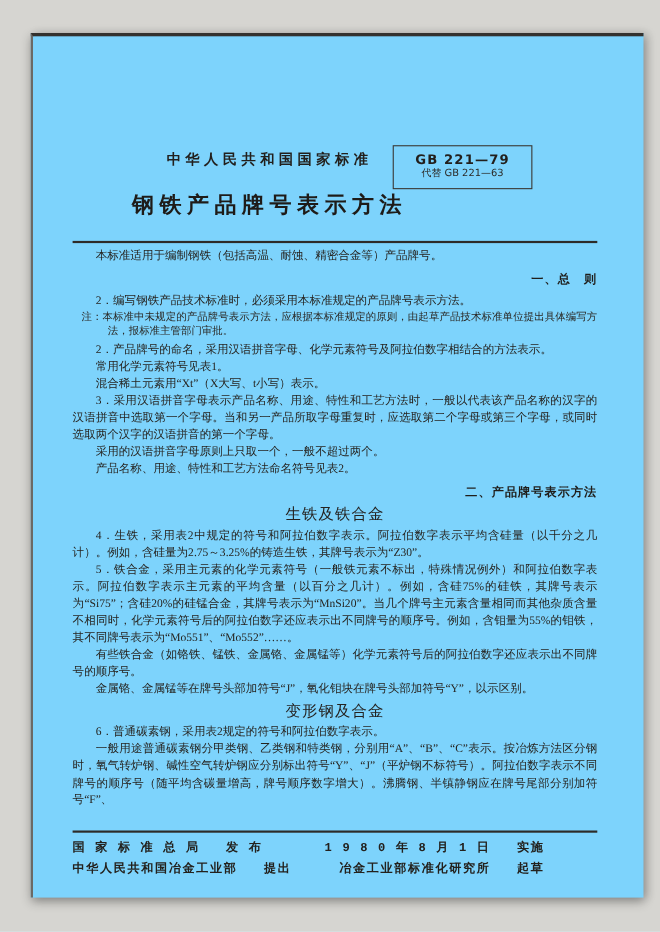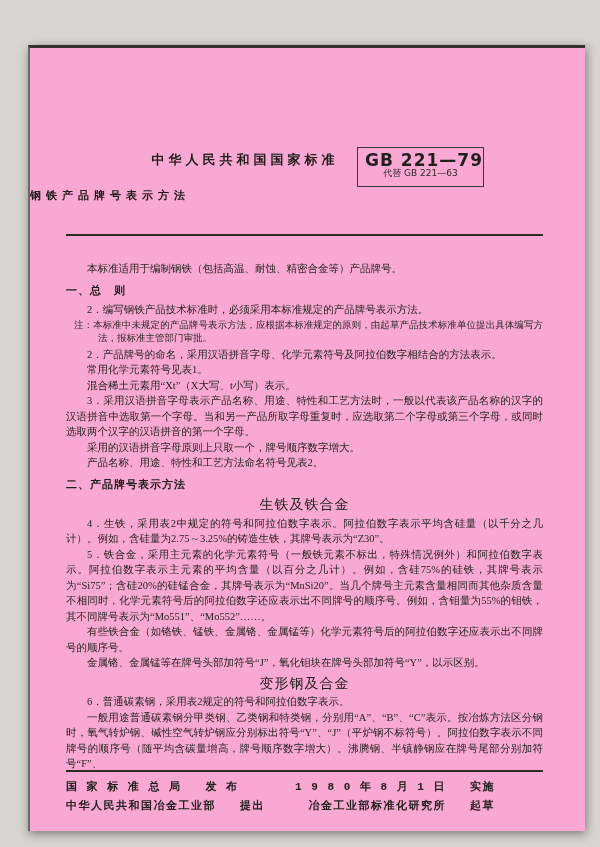--- a/index.html
+++ b/index.html
@@ -11,94 +11,93 @@
     background: #d6d5d1;
     overflow: hidden;
     font-family: "DejaVu Sans", sans-serif;
   }
   .paper {
     position: absolute;
     left: 28px;
     top: 30px;
     width: 557px;
     height: 786px;
-    background: #f9a8d4;
+    background: #7dd3fc;
     border-top: 3px solid #33312e;
     border-left: 2px solid #6b6965;
     box-shadow: 0 4px 9px rgba(0,0,0,0.30), 4px 0 8px rgba(0,0,0,0.14);
-    margin-top: 15px;
   }
   .org {
     position: absolute;
     left: 0; top: 103px;
     width: 430px;
     text-align: center;
     font-weight: bold;
     font-size: 13px;
     letter-spacing: 4px;
     color: #221f1c;
   }
   .doc-title {
     position: absolute;
     left: 0; top: 140px;
     width: 430px;
+    text-align: center;
     font-weight: bold;
-    font-size: 11px;
+    font-size: 20px;
     letter-spacing: 5px;
     color: #1e1b18;
   }
   .code-box {
     position: absolute;
     left: 327px; top: 99px;
     width: 127px; height: 40px;
     border: 1px solid #3a3834;
     text-align: center;
     padding-top: 5px;
   }
   .code-box .code {
     font-weight: bold;
-    font-size: 17px;
+    font-size: 12px;
     letter-spacing: 1px;
     color: #221f1c;
     line-height: 14px;
-    text-align: right;
   }
   .code-box .replaces {
     font-size: 9px;
     color: #2b2925;
     line-height: 13px;
   }
   .head-rule {
     position: absolute;
     left: 36px; top: 186px;
     width: 477px; height: 2px;
     background: #2d2b28;
   }
   .doc-body {
     position: absolute;
-    left: 36px; top: 213px;
+    left: 36px; top: 192px;
     width: 477px;
     font-family: "Liberation Serif", "DejaVu Serif", serif;
     font-size: 10.5px;
     line-height: 15.5px;
     color: #262420;
     text-align: justify;
   }
   .p { text-indent: 21px; margin: 0; }
   .note {
     font-size: 9.5px;
     line-height: 13.5px;
     margin: 1px 0 1px 8px;
     padding-left: 24px;
     text-indent: -24px;
     color: #2a2824;
   }
   .h1 {
     font-weight: bold;
-    text-align: left;
+    text-align: right;
     font-size: 11px;
     letter-spacing: 1px;
     margin: 6px 0 4px;
     color: #1f1d1a;
   }
   .h2 {
     text-align: center;
     font-size: 14px;
     letter-spacing: 1px;
     margin: 5px 0 3px;
@@ -147,21 +146,21 @@
 
     <div class="doc-body">
       <div class="p">本标准适用于编制钢铁（包括高温、耐蚀、精密合金等）产品牌号。</div>
       <div class="h1">一、总　则</div>
       <div class="p">2．编写钢铁产品技术标准时，必须采用本标准规定的产品牌号表示方法。</div>
       <div class="note">注：本标准中未规定的产品牌号表示方法，应根据本标准规定的原则，由起草产品技术标准单位提出具体编写方法，报标准主管部门审批。</div>
       <div class="p">2．产品牌号的命名，采用汉语拼音字母、化学元素符号及阿拉伯数字相结合的方法表示。</div>
       <div class="p">常用化学元素符号见表1。</div>
       <div class="p">混合稀土元素用“Xt”（X大写、t小写）表示。</div>
       <div class="p">3．采用汉语拼音字母表示产品名称、用途、特性和工艺方法时，一般以代表该产品名称的汉字的汉语拼音中选取第一个字母。当和另一产品所取字母重复时，应选取第二个字母或第三个字母，或同时选取两个汉字的汉语拼音的第一个字母。</div>
-      <div class="p">采用的汉语拼音字母原则上只取一个，牌号顺序数字增大。</div>
+      <div class="p">采用的汉语拼音字母原则上只取一个，一般不超过两个。</div>
       <div class="p">产品名称、用途、特性和工艺方法命名符号见表2。</div>
       <div class="h1">二、产品牌号表示方法</div>
       <div class="h2">生铁及铁合金</div>
       <div class="p">4．生铁，采用表2中规定的符号和阿拉伯数字表示。阿拉伯数字表示平均含硅量（以千分之几计）。例如，含硅量为2.75～3.25%的铸造生铁，其牌号表示为“Z30”。</div>
       <div class="p">5．铁合金，采用主元素的化学元素符号（一般铁元素不标出，特殊情况例外）和阿拉伯数字表示。阿拉伯数字表示主元素的平均含量（以百分之几计）。例如，含硅75%的硅铁，其牌号表示为“Si75”；含硅20%的硅锰合金，其牌号表示为“MnSi20”。当几个牌号主元素含量相同而其他杂质含量不相同时，化学元素符号后的阿拉伯数字还应表示出不同牌号的顺序号。例如，含钼量为55%的钼铁，其不同牌号表示为“Mo551”、“Mo552”……。</div>
       <div class="p">有些铁合金（如铬铁、锰铁、金属铬、金属锰等）化学元素符号后的阿拉伯数字还应表示出不同牌号的顺序号。</div>
       <div class="p">金属铬、金属锰等在牌号头部加符号“J”，氧化钼块在牌号头部加符号“Y”，以示区别。</div>
       <div class="h2">变形钢及合金</div>
       <div class="p">6．普通碳素钢，采用表2规定的符号和阿拉伯数字表示。</div>
       <div class="p">一般用途普通碳素钢分甲类钢、乙类钢和特类钢，分别用“A”、“B”、“C”表示。按冶炼方法区分钢时，氧气转炉钢、碱性空气转炉钢应分别标出符号“Y”、“J”（平炉钢不标符号）。阿拉伯数字表示不同牌号的顺序号（随平均含碳量增高，牌号顺序数字增大）。沸腾钢、半镇静钢应在牌号尾部分别加符号“F”、</div>

